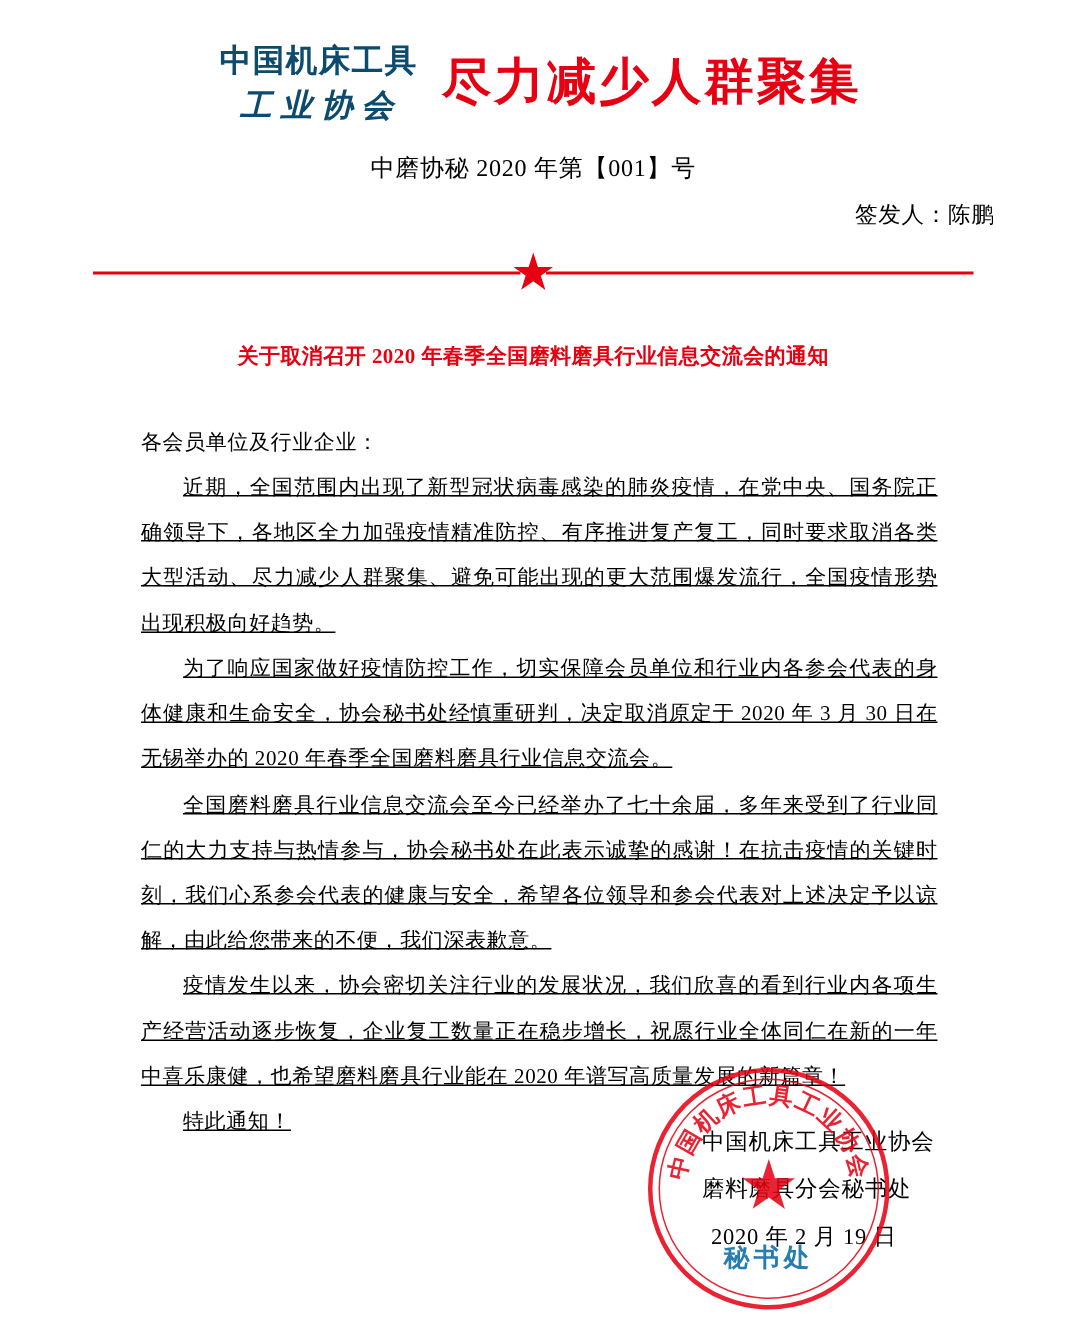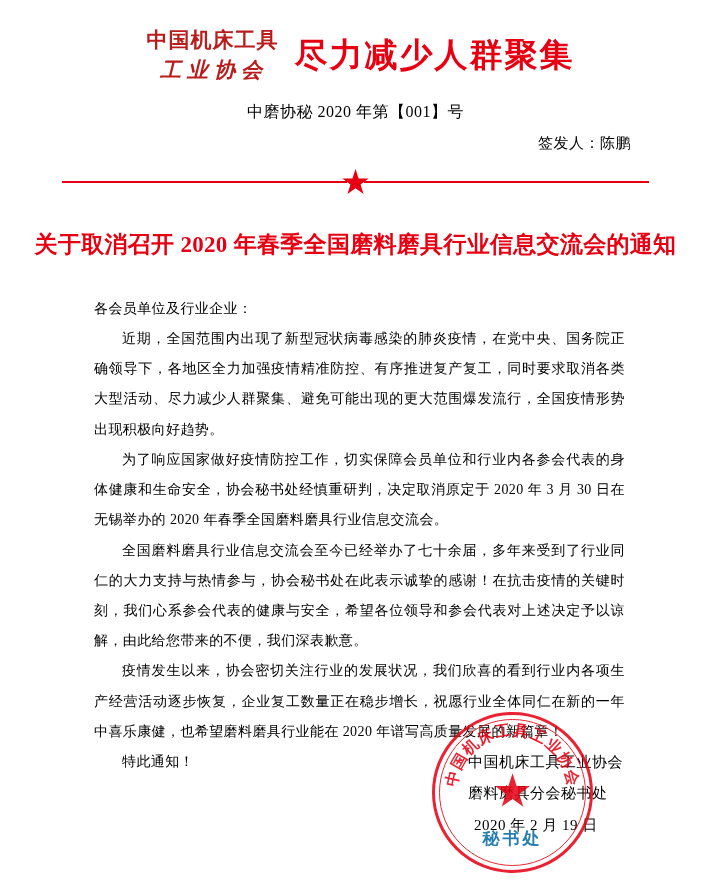--- a/index.html
+++ b/index.html
@@ -26,21 +26,21 @@
   
   .masthead {
     display: flex;
     align-items: center;
     justify-content: center;
     padding-top: 26px;
     padding-left: 10px;
     gap: 16px;
   }
   .org-name {
-    color: #b91c1c;
+    color: #0c4a6e;
     font-weight: bold;
     font-size: 21px;
     line-height: 1.42;
     letter-spacing: 1px;
     text-align: center;
     white-space: nowrap;
     font-family: "Liberation Serif", "DejaVu Serif", serif;
   }
   .org-name .line2 {
     letter-spacing: 6px;
@@ -59,21 +59,21 @@
 
   
   .docnum-row {
     text-align: center;
     margin-top: 16px;
     font-size: 16px;
     letter-spacing: 0.5px;
   }
   .signer-row {
     text-align: right;
-    padding-right: 80px;
+    padding-right: 48px;
     margin-top: 11px;
     font-size: 15px;
     letter-spacing: 0.5px;
   }
 
   
   .redbar {
     position: relative;
     margin: 17px 62px 0 62px;
     height: 26px;
@@ -93,21 +93,21 @@
     top: -1px;
     transform: translateX(-50%);
     color: #e60012;
     font-size: 30px;
     line-height: 26px;
   }
 
   
   .doc-heading {
     text-align: center;
-    font-size: 23px;
+    font-size: 14px;
     font-weight: bold;
     color: #e60012;
     margin-top: 33px;
     letter-spacing: 0.3px;
   }
 
   
   .body-block {
     margin: 0 86px 0 94px;
     padding-top: 34px;
@@ -115,20 +115,21 @@
     line-height: 2.16;
     text-align: justify;
     letter-spacing: 0.4px;
   }
   .salutation {
     margin: 0 0 0 0;
   }
   .para {
     margin: 0;
     text-indent: 2em;
+    text-decoration: underline;
   }
 
   
   .sign-block {
     position: absolute;
     right: 88px;
     bottom: 42px;
     text-align: left;
     font-size: 15px;
     line-height: 2.1;

